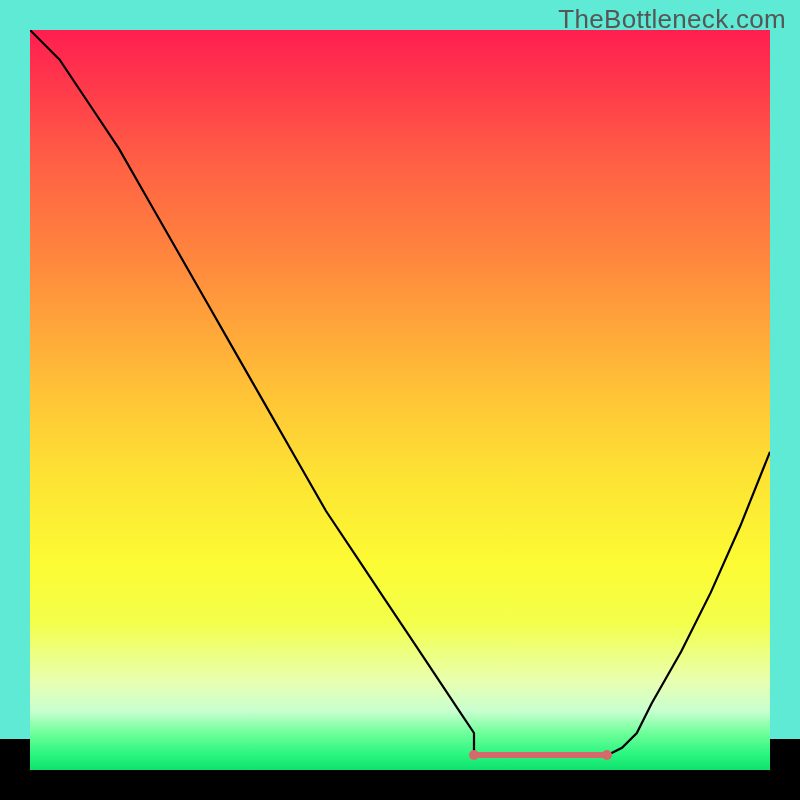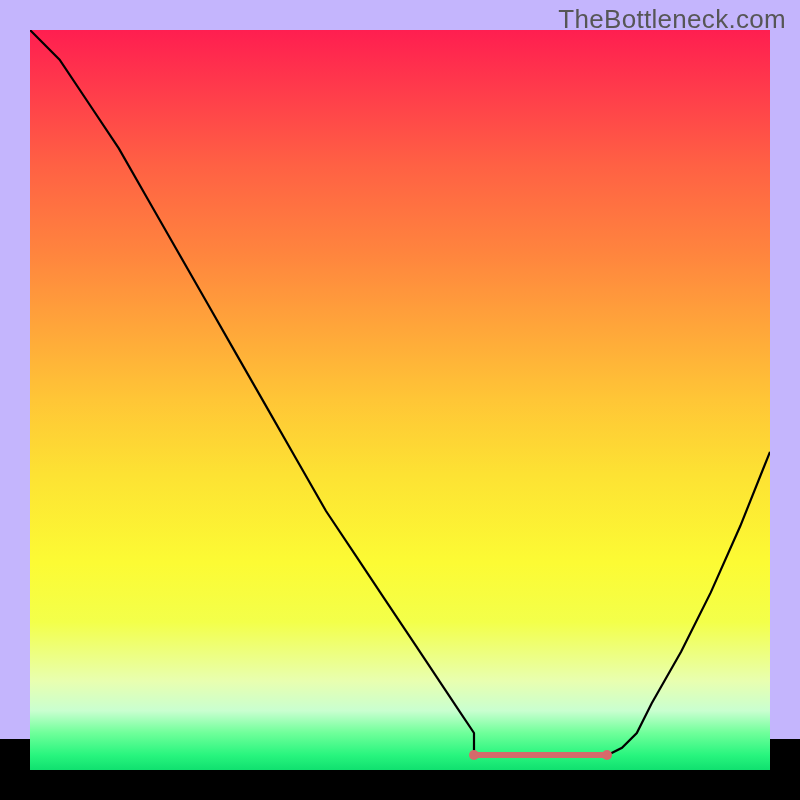--- a/index.html
+++ b/index.html
@@ -1,21 +1,21 @@
 <!DOCTYPE html>
 <html><head>
 <meta charset="utf-8">
 <style>
   * { margin: 0; padding: 0; box-sizing: border-box; }
   html, body { width: 800px; height: 800px; background: #000; overflow: hidden; }
   .frame {
     position: relative;
     width: 800px;
     height: 739px;
-    background: #c4b5fd;
+    background: #5eead4;
   }
   .watermark {
     position: absolute;
     top: 4px;
     right: 14px;
     font-family: Arial, Helvetica, sans-serif;
     font-size: 26px;
     font-weight: 500;
     color: #565656;
     letter-spacing: 0.3px;

